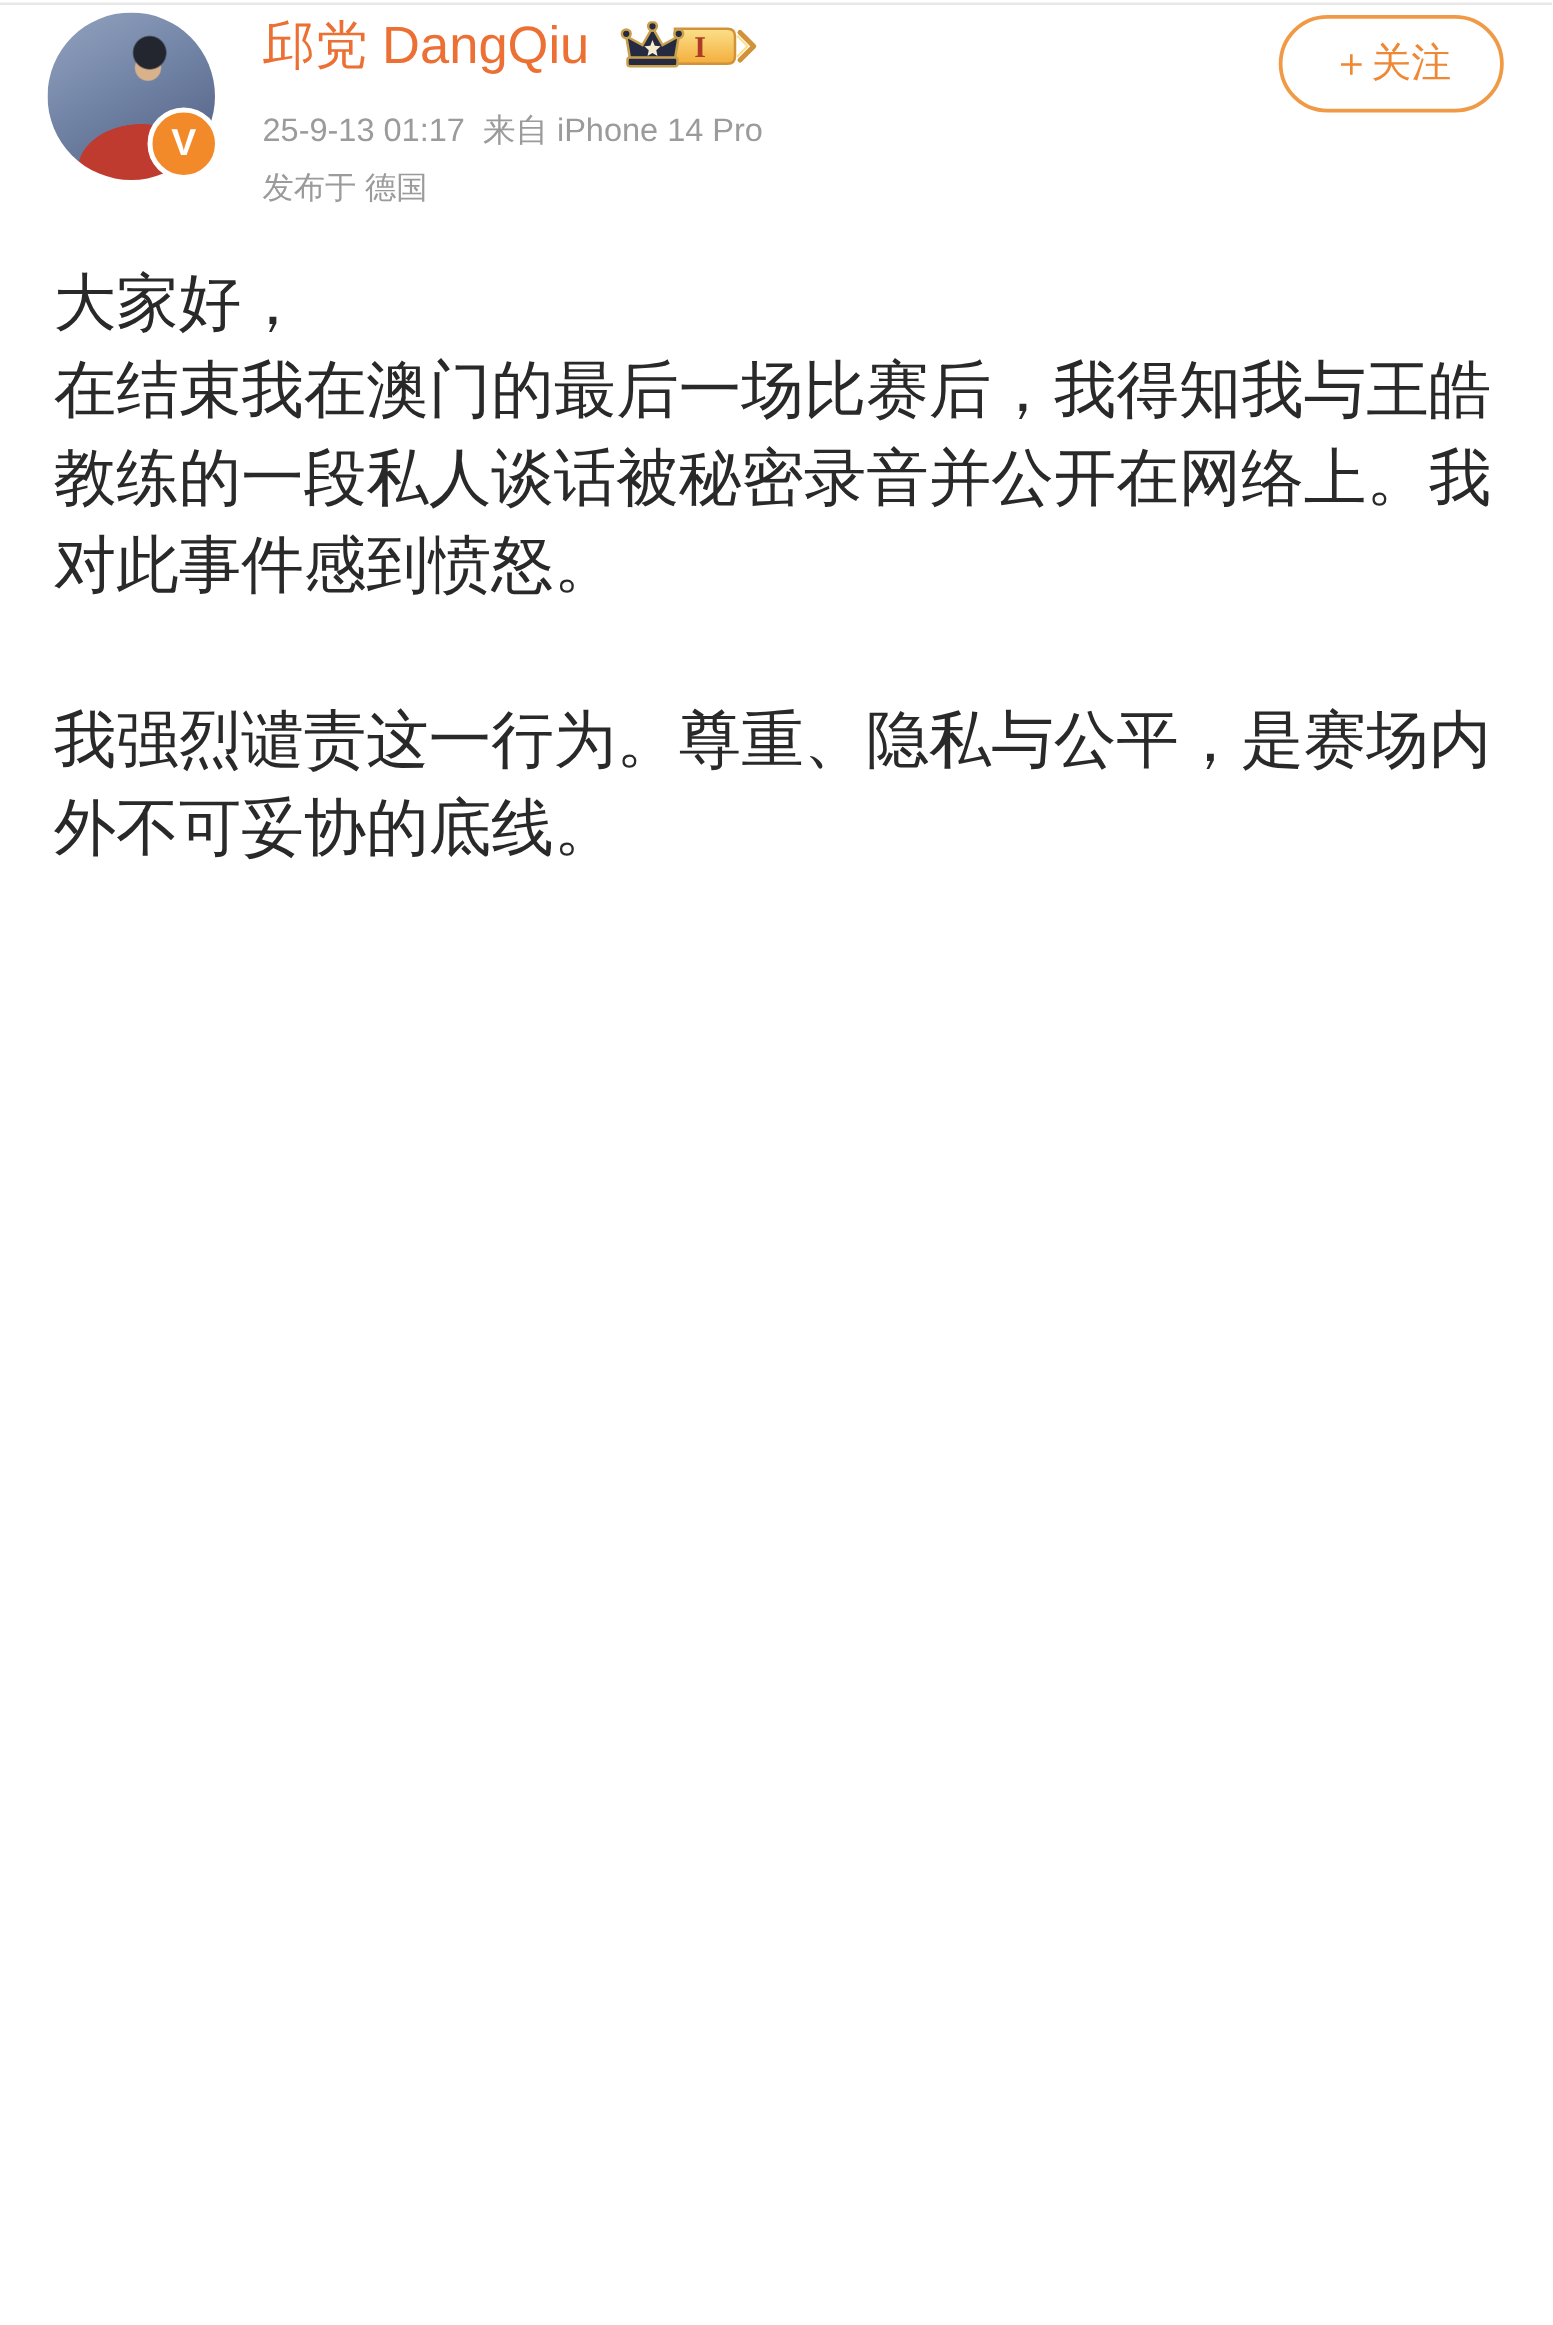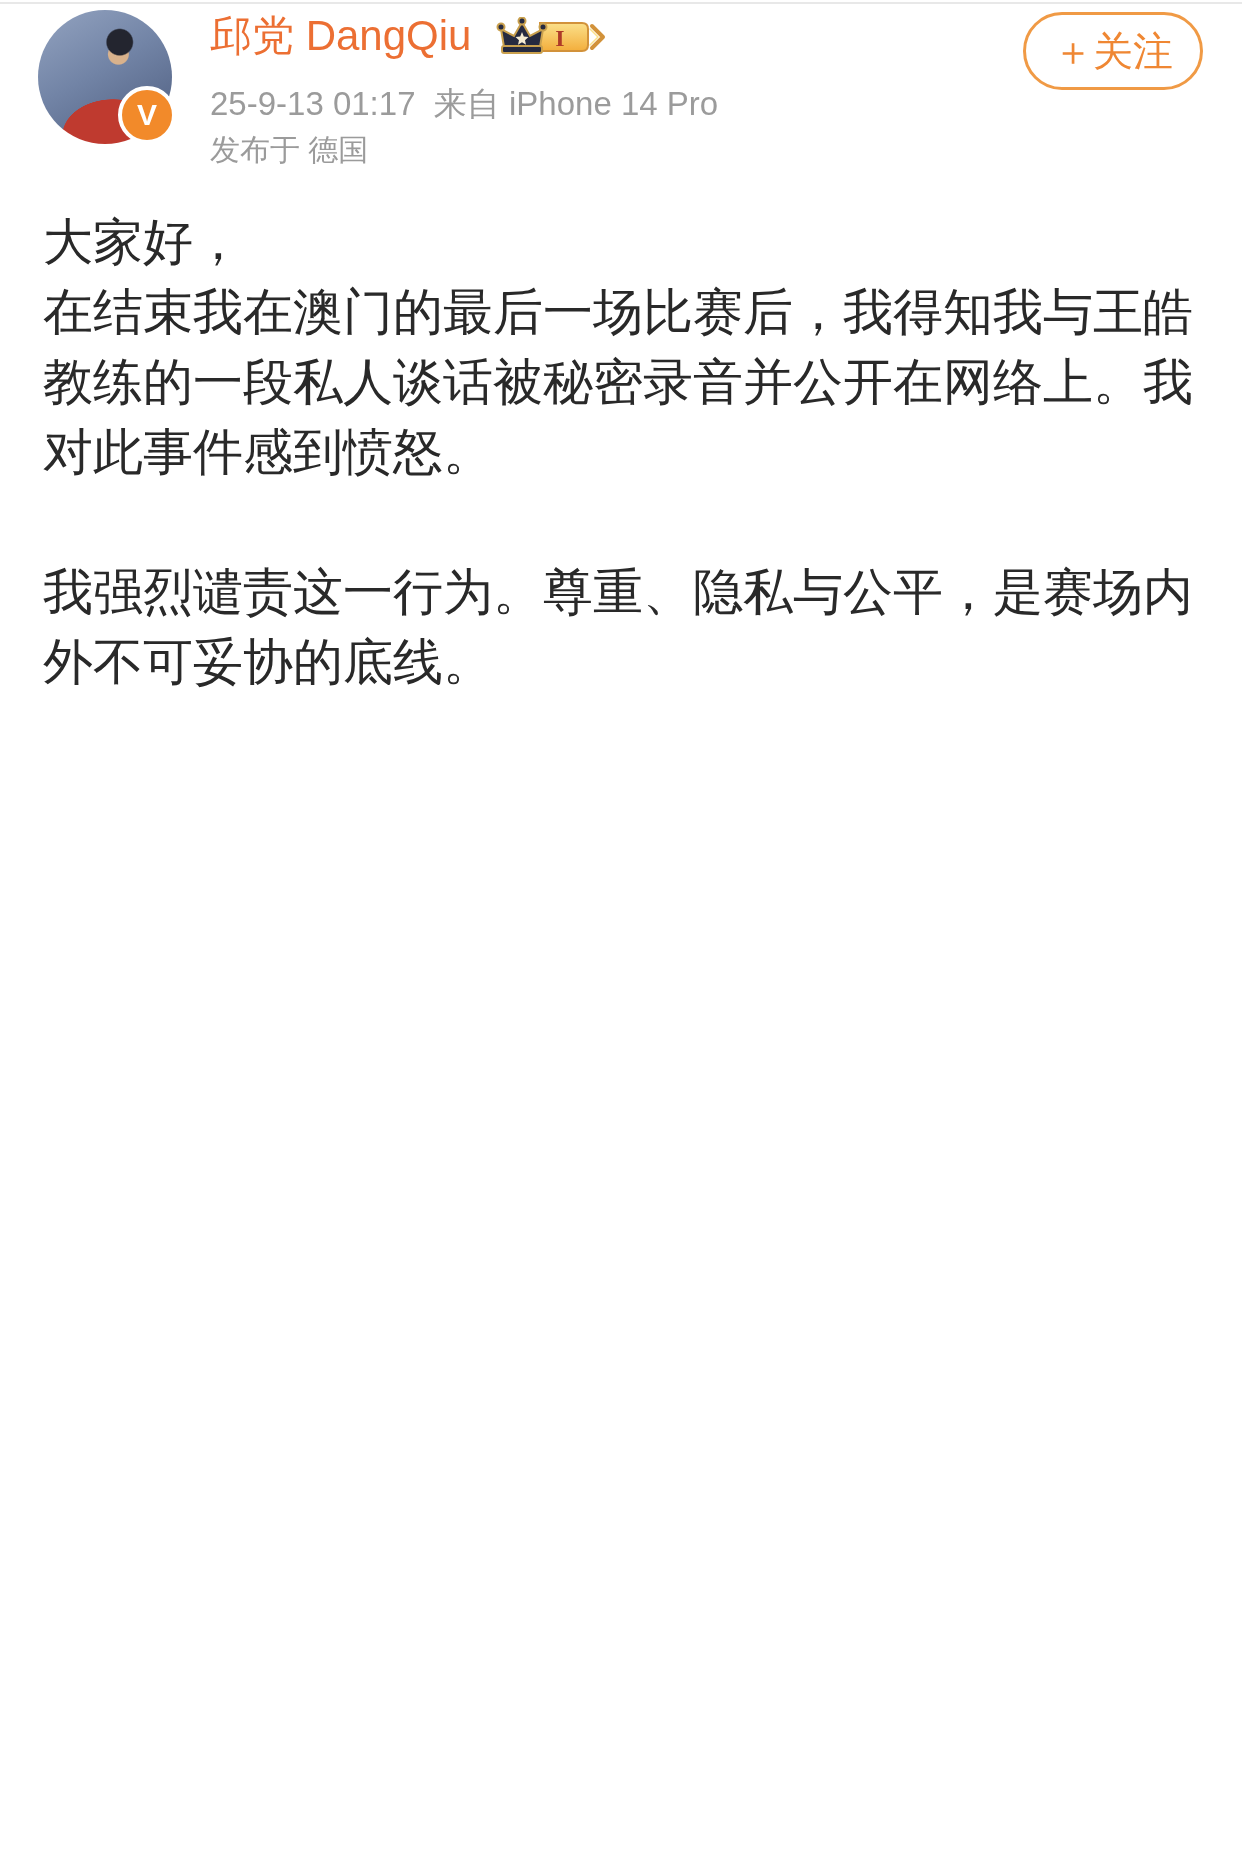--- a/index.html
+++ b/index.html
@@ -47,30 +47,30 @@
   }
   .vip-badge{position:absolute;left:494px;top:17px;width:118px;height:40px;cursor:pointer;}
   .vip-badge .banner{fill:url(#badge-gold-grad);stroke:var(--badge-gold-border);stroke-width:2;}
   .vip-badge .chev{fill:none;stroke:var(--badge-gold-border);stroke-width:4;stroke-linecap:round;stroke-linejoin:round;}
   .vip-badge .chev-in{fill:none;stroke:var(--badge-gold-light);stroke-width:1.5;stroke-linecap:round;stroke-linejoin:round;}
   .vip-badge .crown{fill:var(--badge-navy);stroke:var(--badge-gold-trim);stroke-width:2;}
   .vip-badge .star{fill:var(--badge-star);}
   .vip-badge .lvl{fill:var(--badge-red);font-family:"Liberation Serif",serif;font-weight:bold;font-size:24px;}
   .post-time{
     position:absolute;left:210px;top:84px;height:40px;line-height:40px;
-    font-size:33px;color:var(--meta-gray);white-space:pre;
+    font-size:26px;color:var(--meta-gray);white-space:pre;
   }
   .post-location{
     position:absolute;left:210px;top:130px;height:40px;line-height:40px;
-    font-size:30px;color:var(--meta-gray);white-space:pre;
+    font-size:25px;color:var(--meta-gray);white-space:pre;
   }
   .follow-btn{
     position:absolute;left:1023px;top:12px;width:180px;height:78px;box-sizing:border-box;
     background:#fff;border:3px solid var(--follow-border);border-radius:39px;
-    color:var(--follow-orange);font-size:40px;font-family:"Liberation Sans",sans-serif;
+    color:var(--follow-orange);font-size:32px;font-family:"Liberation Sans",sans-serif;
     display:flex;align-items:center;justify-content:center;cursor:pointer;padding:0;
     white-space:pre;
   }
   
   .post-content{
     position:absolute;left:43px;top:207px;width:1160px;
     font-size:50px;line-height:70px;color:var(--body-text);
   }
   .post-content p{margin:0 0 70px 0;white-space:pre;}
   .post-content p:last-child{margin-bottom:0;}

